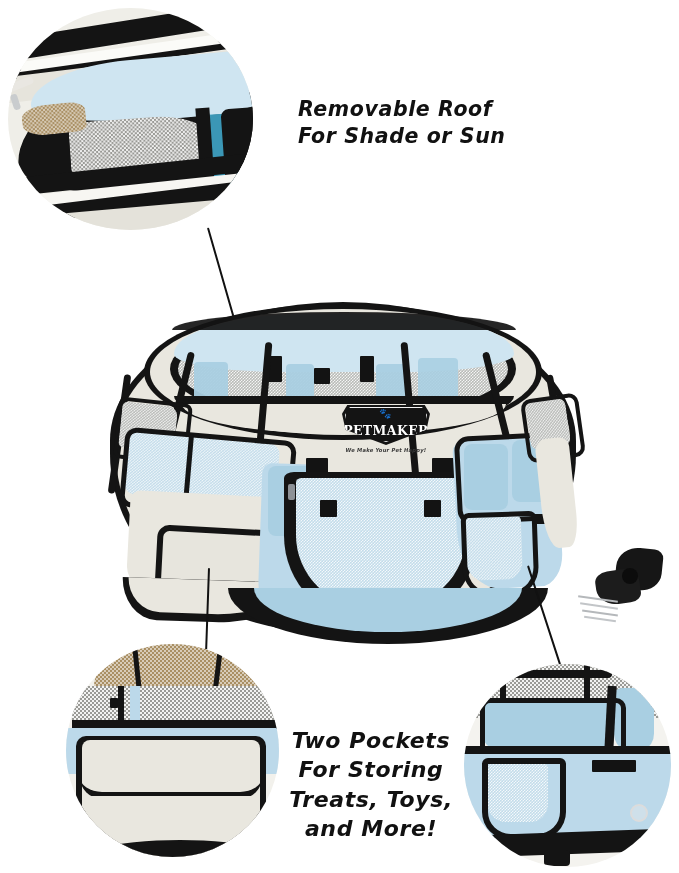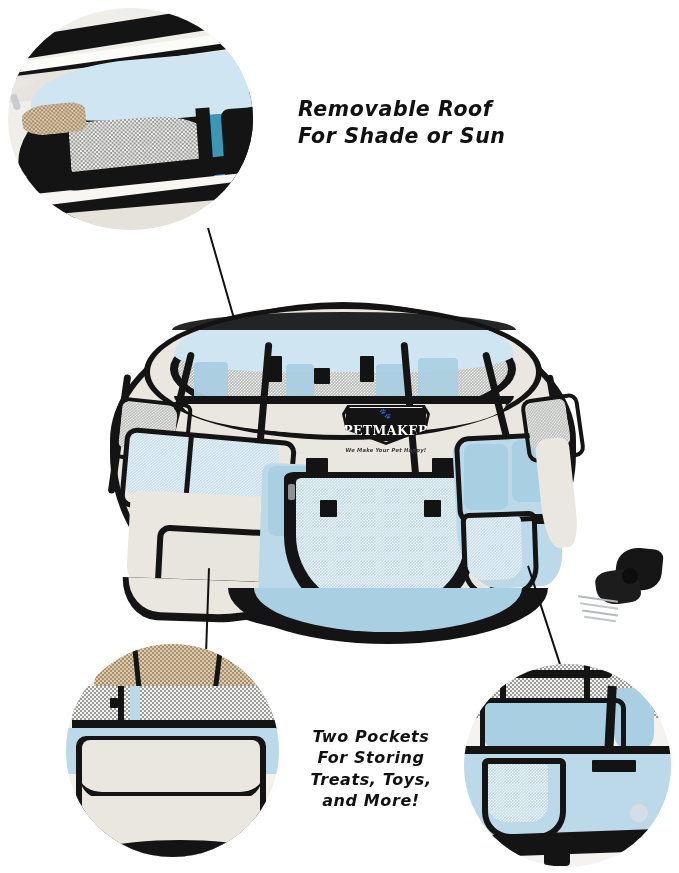--- a/index.html
+++ b/index.html
@@ -19,21 +19,21 @@
     color:#111111;
     font-family:"DejaVu Sans", sans-serif;
     font-style:italic;
     font-weight:600;
     letter-spacing:0.6px;
     line-height:1.30;
     white-space:pre-line;
     -webkit-font-smoothing:antialiased;
   }
   #roof-text{ left:298px; top:96px; font-size:20.5px; }
-  #pocket-text{ left:282px; top:726px; font-size:16px; text-align:center; width:178px; line-height:1.34;}
+  #pocket-text{ left:282px; top:726px; font-size:22px; text-align:center; width:178px; line-height:1.34;}
 
   
   .pointer{position:absolute;background:#111;transform-origin:0 0;border-radius:1px;}
 
   
   .inset{position:absolute;border-radius:50%;overflow:hidden;background:#fff;}
 
   
   :root{}
   .beige{background:#e9e7df;}

